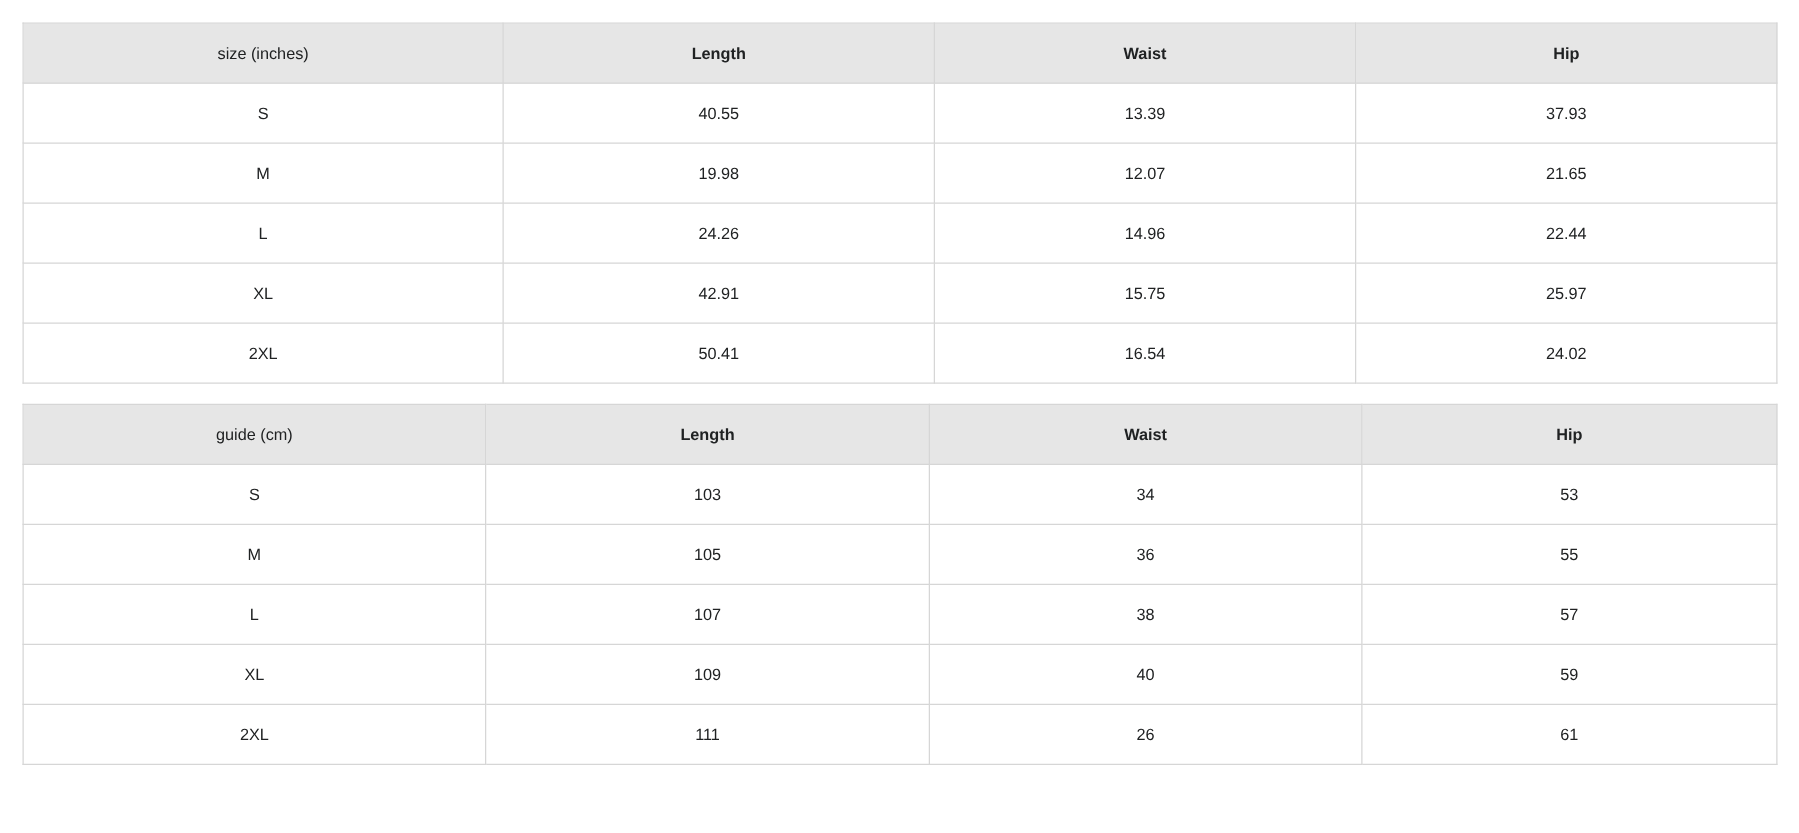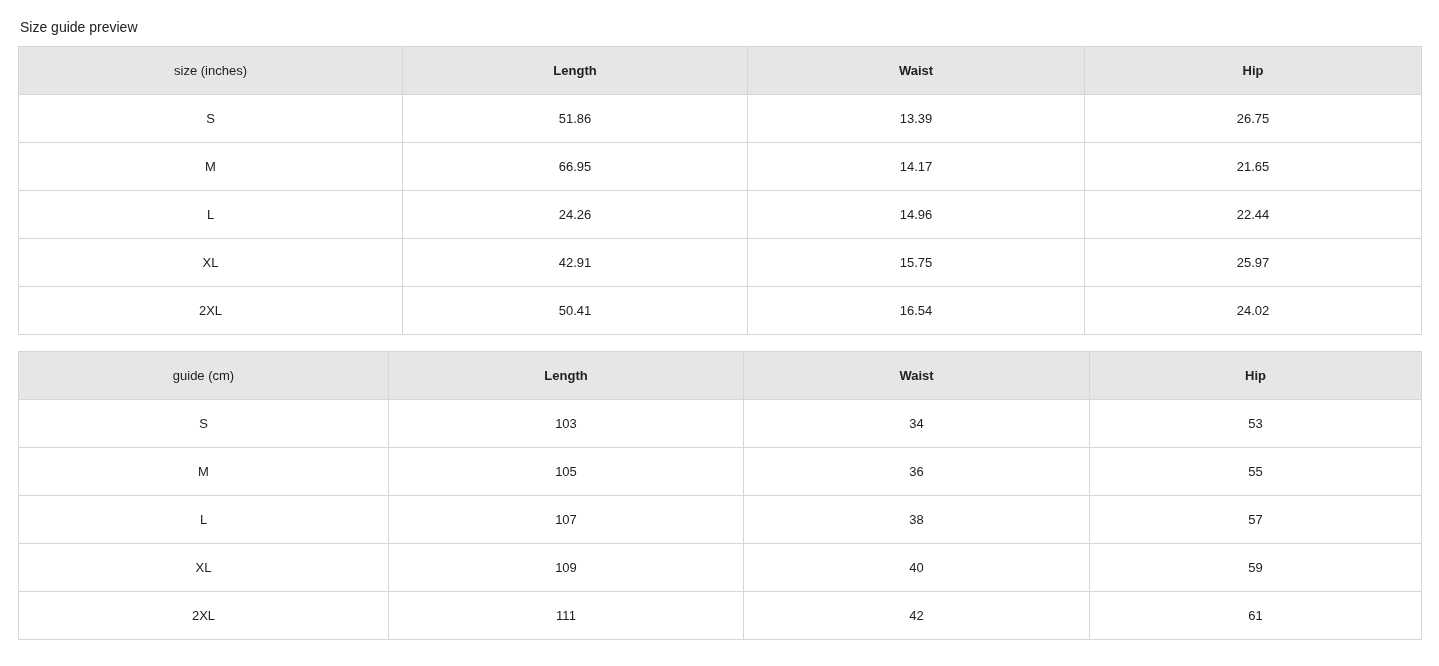--- a/index.html
+++ b/index.html
@@ -62,48 +62,47 @@
   .t-cm col.c1 { width: 370px; }
   .t-cm col.c2 { width: 355px; }
   .t-cm col.c3 { width: 346px; }
   .t-cm col.c4 { width: 332px; }
 </style>
 </head>
 <body>
 
 <div class="page">
 
-  <div class="page-title">Size guide preview</div>
 
   <table class="size-table t-inches">
     <colgroup>
       <col class="c1">
         <col class="c2">
         <col class="c3">
         <col class="c4">
     </colgroup>
     <thead>
       <tr>
         <th class="col-size">size (inches)</th>
         <th>Length</th>
         <th>Waist</th>
         <th>Hip</th>
       </tr>
     </thead>
     <tbody>
       <tr>
         <td>S</td>
-        <td>51.86</td>
+        <td>40.55</td>
         <td>13.39</td>
-        <td>26.75</td>
+        <td>37.93</td>
       </tr>
       <tr>
         <td>M</td>
-        <td>66.95</td>
-        <td>14.17</td>
+        <td>19.98</td>
+        <td>12.07</td>
         <td>21.65</td>
       </tr>
       <tr>
         <td>L</td>
         <td>24.26</td>
         <td>14.96</td>
         <td>22.44</td>
       </tr>
       <tr>
         <td>XL</td>
@@ -156,19 +155,19 @@
       </tr>
       <tr>
         <td>XL</td>
         <td>109</td>
         <td>40</td>
         <td>59</td>
       </tr>
       <tr>
         <td>2XL</td>
         <td>111</td>
-        <td>42</td>
+        <td>26</td>
         <td>61</td>
       </tr>
     </tbody>
   </table>
 
 </div>
 
 </body></html>

